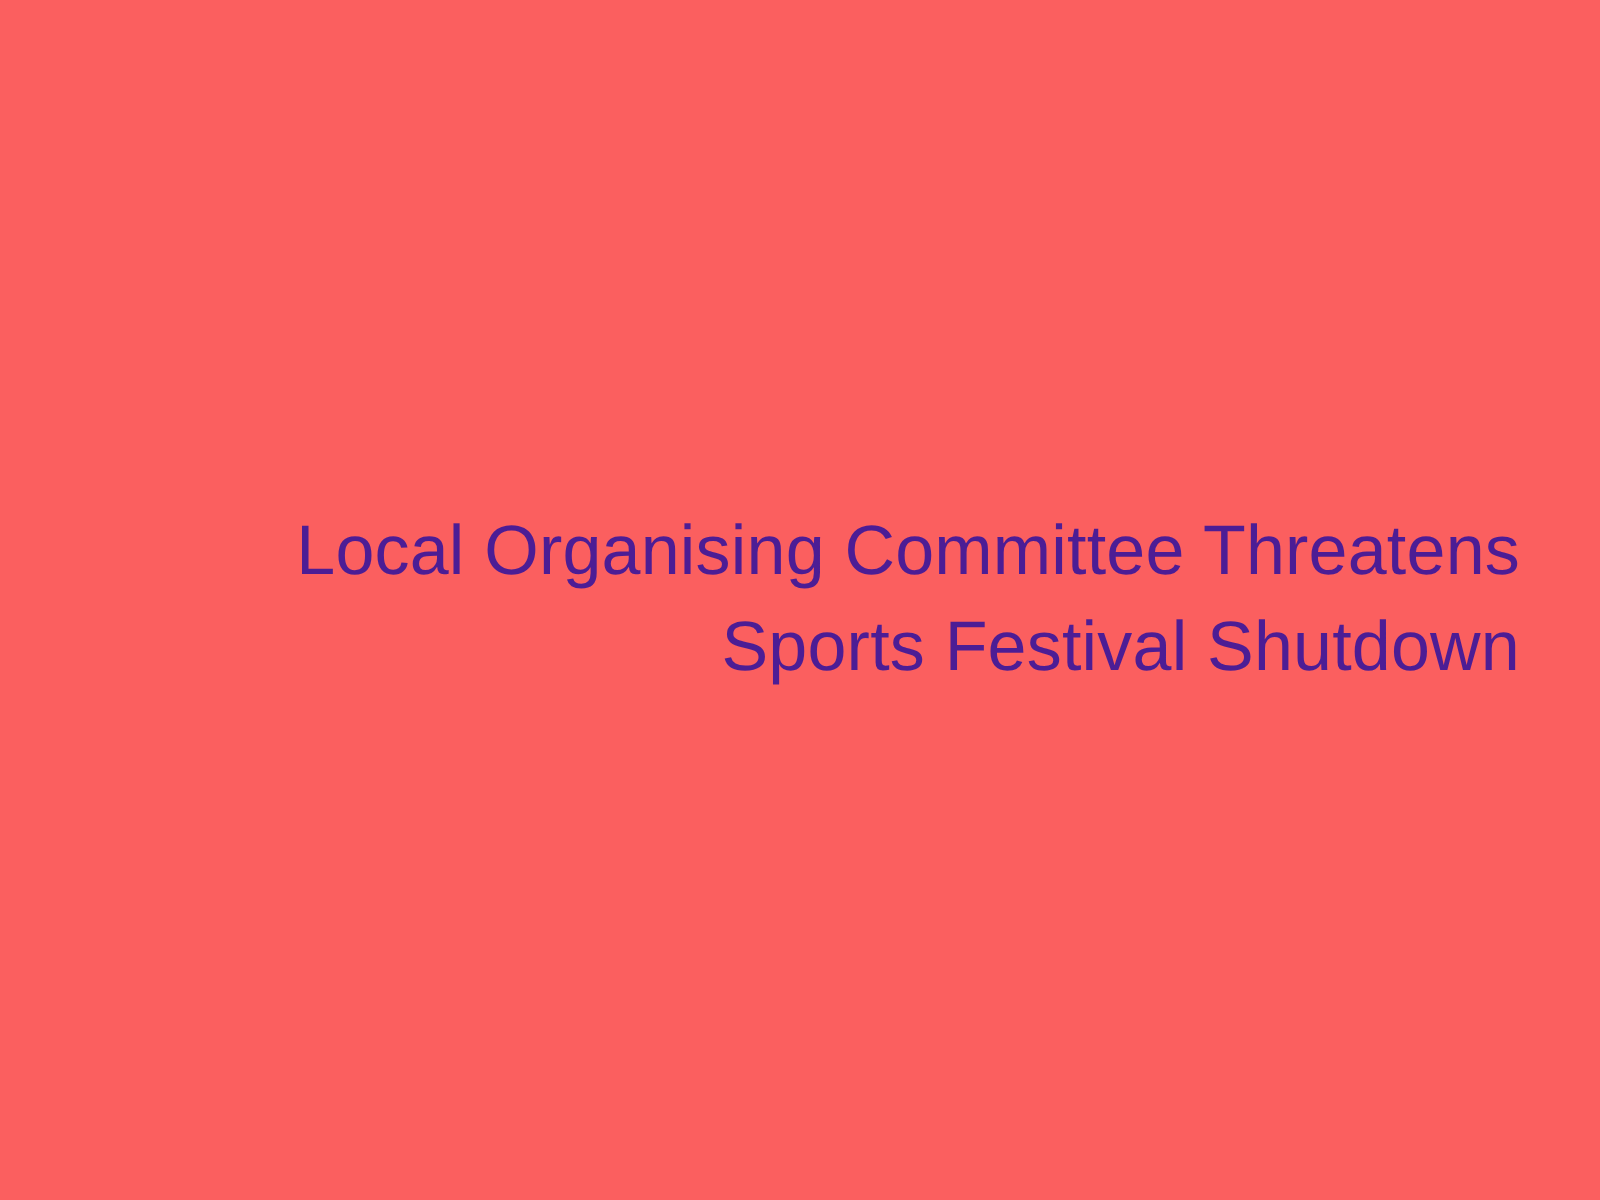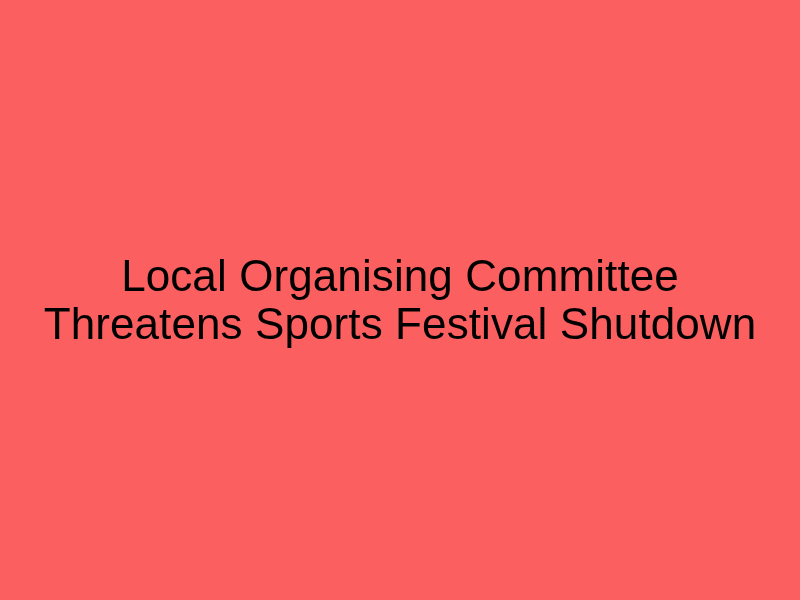--- a/index.html
+++ b/index.html
@@ -22,24 +22,24 @@
     background-color: #fb5f5f;
     display: flex;
     align-items: center;
     justify-content: center;
     padding: 0 40px;
   }
 
   #headline-text {
     margin: 0;
     width: 720px;
-    text-align: center;
-    color: #000000;
+    text-align: right;
+    color: #4c1d95;
     font-family: "Liberation Sans", "DejaVu Sans", sans-serif;
-    font-size: 44px;
+    font-size: 35px;
     font-weight: 400;
     line-height: 48px;
     letter-spacing: 0.1px;
     word-wrap: break-word;
     -webkit-font-smoothing: antialiased;
   }
 </style>
 </head>
 <body>
 

